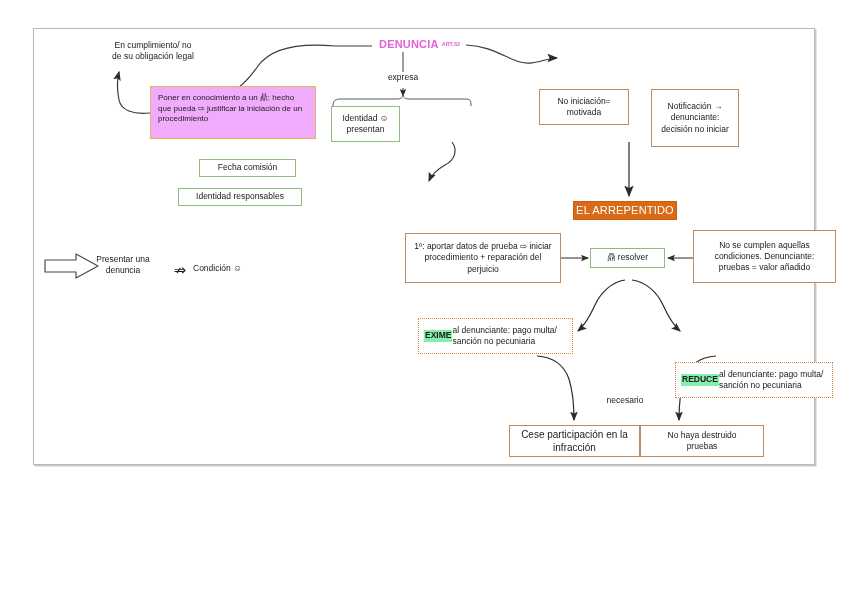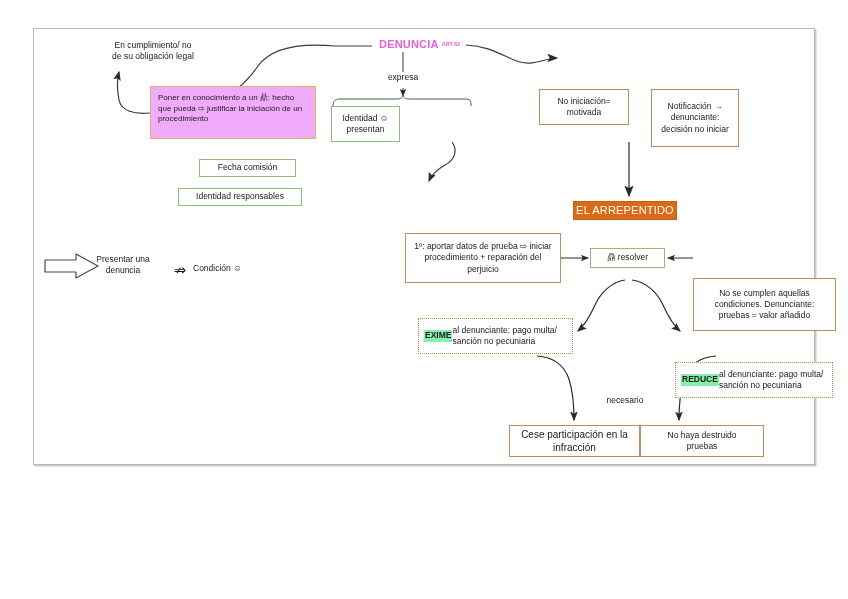--- a/index.html
+++ b/index.html
@@ -145,21 +145,21 @@
 
   <div class="node bx-orange" style="left:405px;top:233px;width:156px;height:50px;
        font-size:8.5px;display:flex;align-items:center;justify-content:center;
        padding:2px 6px;">1º: aportar datos de prueba ⇨ iniciar procedimiento + reparación del perjuicio</div>
 
   <div class="node bx-green" style="left:590px;top:248px;width:75px;height:20px;
        font-size:8.5px;display:flex;align-items:center;justify-content:center;">鼎 resolver</div>
 
   <div class="node bx-orange" style="left:693px;top:230px;width:143px;height:53px;
        font-size:8.5px;display:flex;align-items:center;justify-content:center;
-       padding:2px 5px;margin-top:48px;">No se cumplen aquellas condiciones. Denunciante: pruebas = valor añadido</div>
+       padding:2px 5px;">No se cumplen aquellas condiciones. Denunciante: pruebas = valor añadido</div>
 
   <div class="node bx-dotted" style="left:418px;top:318px;width:155px;height:36px;
        font-size:8.5px;display:flex;align-items:center;justify-content:center;
        padding:2px 5px;text-align:left;">
     <span class="hl">EXIME</span>
       <span> al denunciante: pago multa/ sanción no pecuniaria</span>
   </div>
 
   <div class="node bx-dotted" style="left:675px;top:318px;width:158px;height:36px;
        font-size:8.5px;display:flex;align-items:center;justify-content:center;

